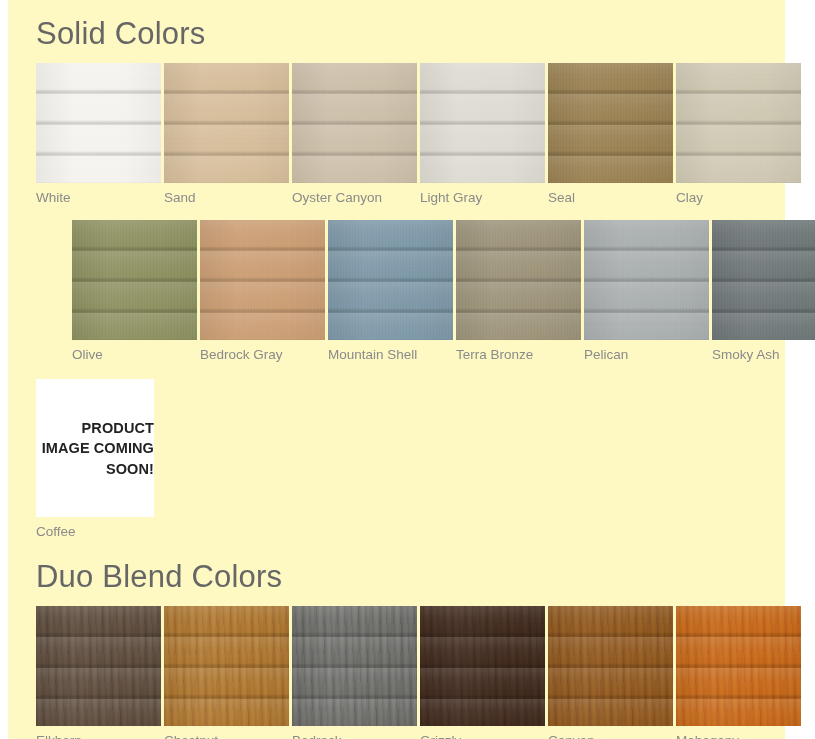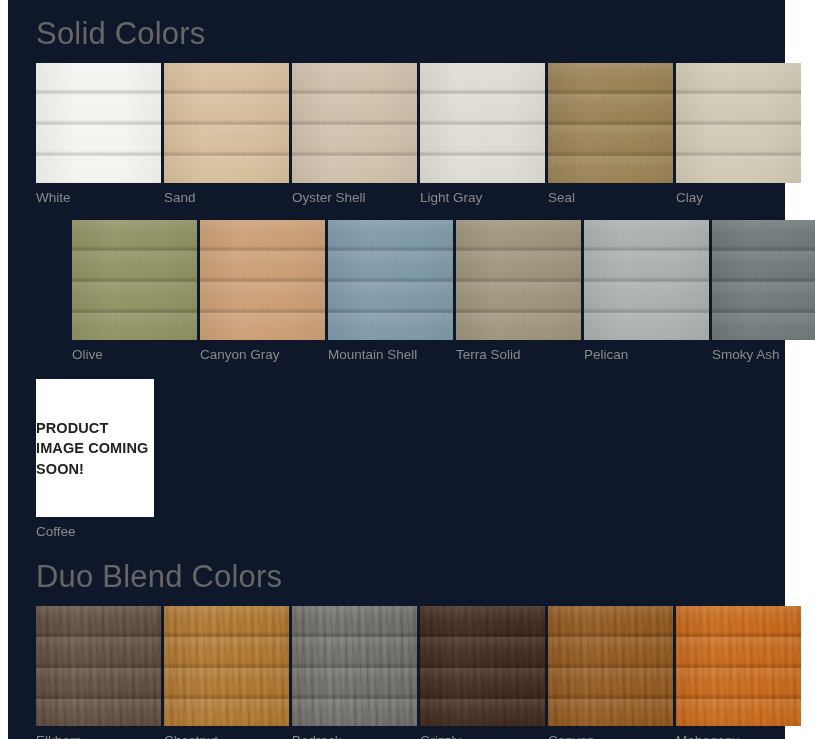--- a/index.html
+++ b/index.html
@@ -134,36 +134,36 @@
   }
 
   
   .placeholder {
     width: 118px;
     height: 138px;
     background: #ffffff;
     display: flex;
     align-items: center;
     justify-content: center;
-    text-align: left;
+    text-align: right;
   }
   .placeholder-text {
     font-family: "Liberation Sans", sans-serif;
     font-weight: bold;
     font-size: 14.5px;
     line-height: 1.42;
     color: #222222;
     letter-spacing: 0.1px;
   }
 </style>
 </head>
 <body>
 
 <div class="page" style="background: rgb(255, 255, 255);">
-  <div class="panel" style="background: #0f172a;">
+  <div class="panel" style="background: #fef9c3;">
 
     <div class="section" style="padding-top:18px;">
       <h2 class="section-title">Solid Colors</h2>
 
       <div class="swatch-grid" style="margin-top:14px;">
         <div class="swatch-cell">
           <div class="swatch" style="background-color: rgb(244, 243, 239);">
             <div class="lines"></div>
             <div class="grain"></div>
             <div class="shade"></div>
@@ -177,21 +177,21 @@
             <div class="shade"></div>
           </div>
           <div class="swatch-label">Sand</div>
         </div>
         <div class="swatch-cell">
           <div class="swatch" style="background-color: rgb(205, 191, 169);">
             <div class="lines"></div>
             <div class="grain"></div>
             <div class="shade"></div>
           </div>
-          <div class="swatch-label">Oyster Shell</div>
+          <div class="swatch-label">Oyster Canyon</div>
         </div>
         <div class="swatch-cell">
           <div class="swatch" style="background-color: rgb(222, 219, 210);">
             <div class="lines"></div>
             <div class="grain"></div>
             <div class="shade"></div>
           </div>
           <div class="swatch-label">Light Gray</div>
         </div>
         <div class="swatch-cell">
@@ -220,37 +220,37 @@
             <div class="shade"></div>
           </div>
           <div class="swatch-label">Olive</div>
         </div>
         <div class="swatch-cell">
           <div class="swatch" style="background-color: rgb(203, 158, 116);">
             <div class="lines"></div>
             <div class="grain"></div>
             <div class="shade"></div>
           </div>
-          <div class="swatch-label">Canyon Gray</div>
+          <div class="swatch-label">Bedrock Gray</div>
         </div>
         <div class="swatch-cell">
           <div class="swatch" style="background-color: rgb(125, 152, 168);">
             <div class="lines"></div>
             <div class="grain"></div>
             <div class="shade"></div>
           </div>
           <div class="swatch-label">Mountain Shell</div>
         </div>
         <div class="swatch-cell">
           <div class="swatch" style="background-color: rgb(156, 147, 121);">
             <div class="lines"></div>
             <div class="grain"></div>
             <div class="shade"></div>
           </div>
-          <div class="swatch-label">Terra Solid</div>
+          <div class="swatch-label">Terra Bronze</div>
         </div>
         <div class="swatch-cell">
           <div class="swatch" style="background-color: rgb(169, 174, 174);">
             <div class="lines"></div>
             <div class="grain"></div>
             <div class="shade"></div>
           </div>
           <div class="swatch-label">Pelican</div>
         </div>
         <div class="swatch-cell">

